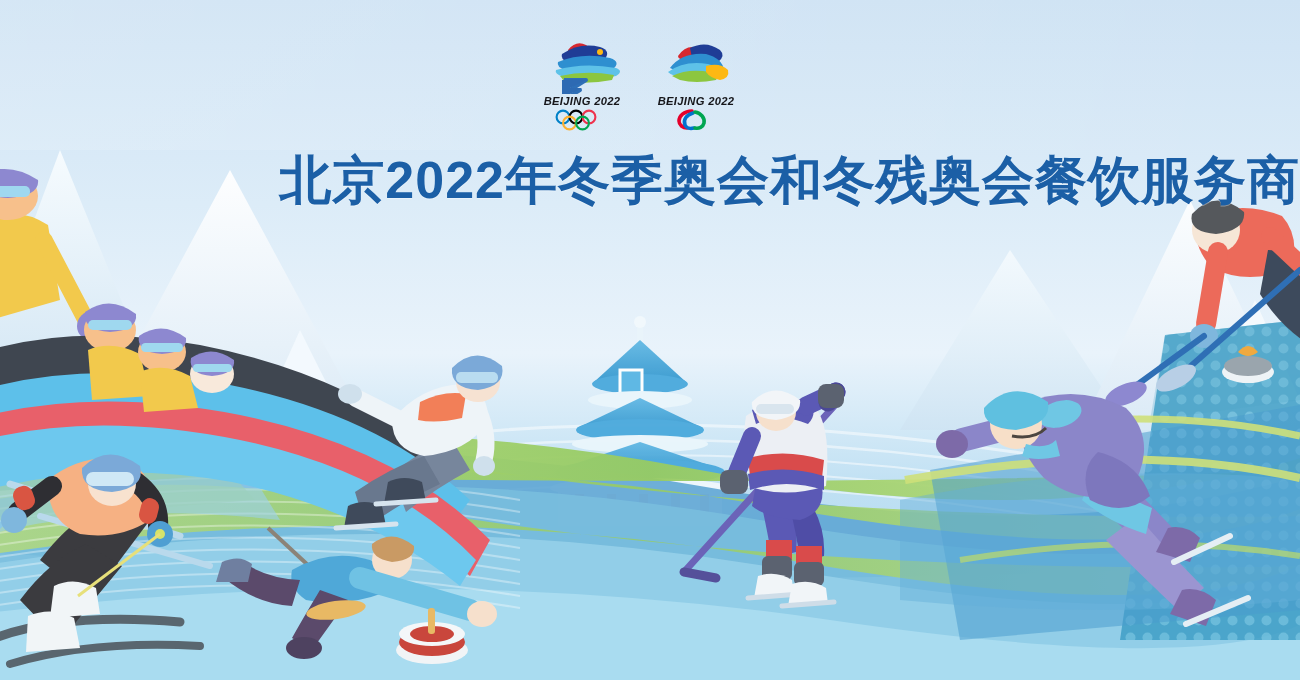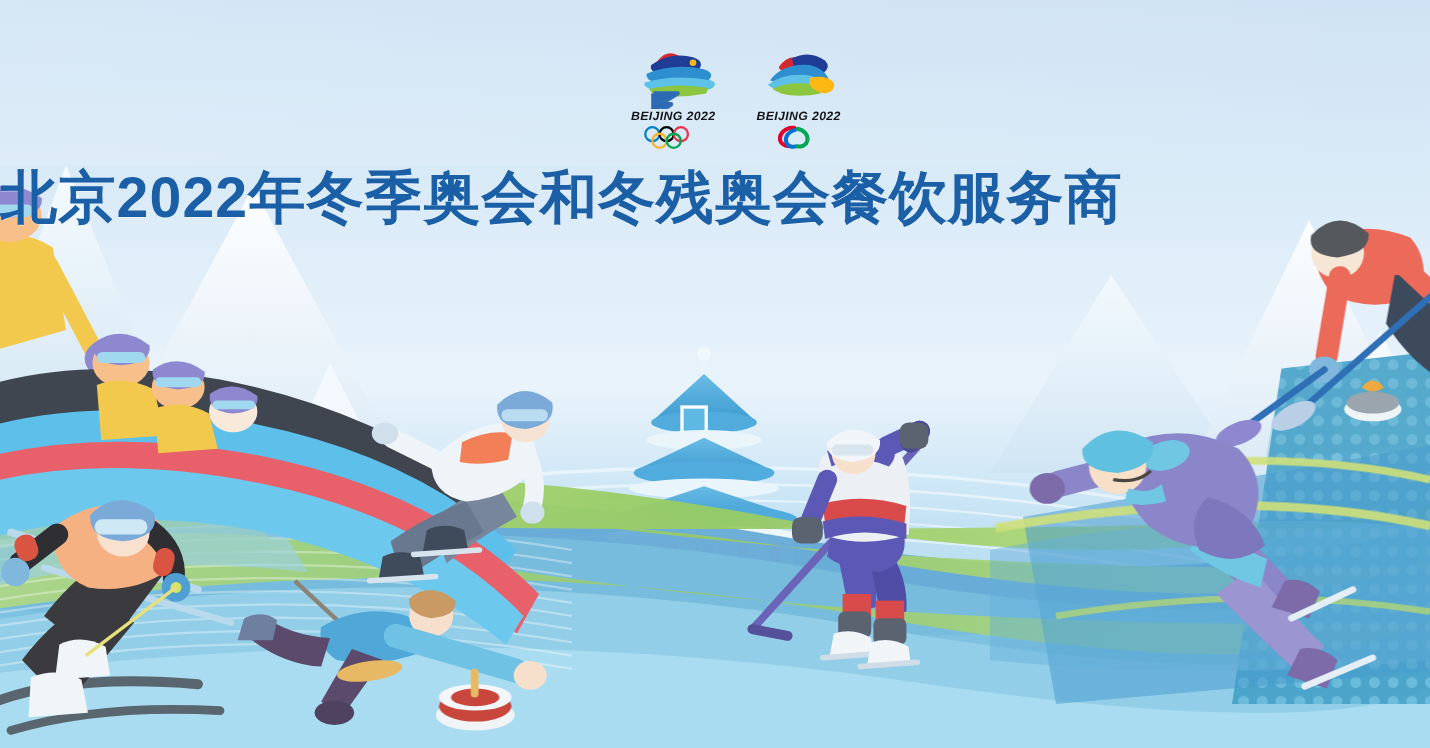--- a/index.html
+++ b/index.html
@@ -16,24 +16,24 @@
     height: 680px;
     overflow: hidden;
     background: linear-gradient(180deg, #cfe2f3 0%, #d8e9f6 25%, #e3f0f9 45%, #cfe7f7 60%, #a8d8ef 100%);
   }
   .layer { position: absolute; inset: 0; }
   .layer svg { display: block; width: 1300px; height: 680px; }
 
   
   #logo-row {
     position: absolute;
-    left: 564px; top: 32px;
+    left: 534px; top: 32px;
     width: 210px; height: 104px;
     display: flex;
-    align-items: flex-end;
+    align-items: center;
     justify-content: space-between;
   }
   .logo-block { width: 96px; position: relative; }
   .logo-mark { width: 96px; height: 56px; display: block; }
   .logo-word {
     display: block;
     text-align: center;
     font-family: "Liberation Sans", sans-serif;
     font-weight: bold;
     font-style: italic;
@@ -44,21 +44,21 @@
     transform: scaleX(1.02);
     white-space: nowrap;
   }
   .logo-sym { display: block; margin: 2px auto 0 auto; }
 
   
   #title {
     position: absolute;
     left: 0; top: 150px;
     width: 1300px;
-    text-align: left;
+    text-align: right;
     font-family: "Liberation Sans", "DejaVu Sans", sans-serif;
     font-weight: bold;
     font-size: 52px;
     letter-spacing: 1px;
     color: #1b5fa6;
     line-height: 60px;
     white-space: nowrap;
     text-shadow: 0 1px 0 rgba(255,255,255,0.35);
   }
 </style>

